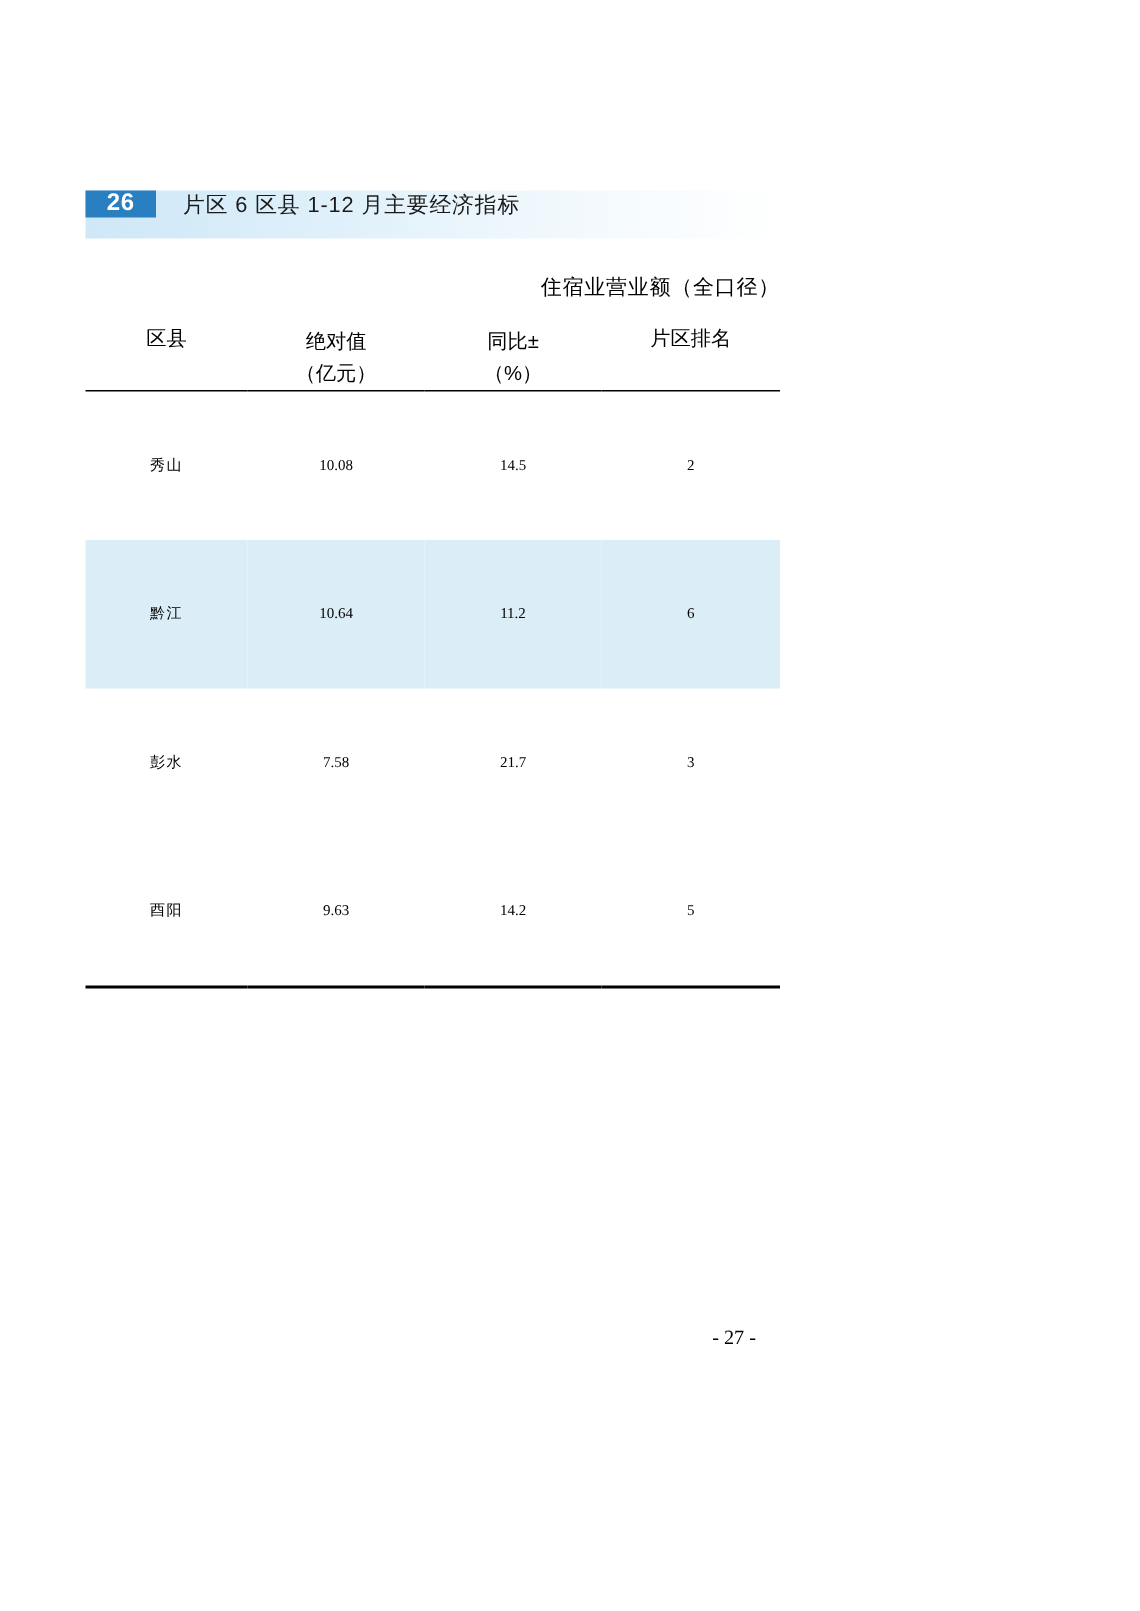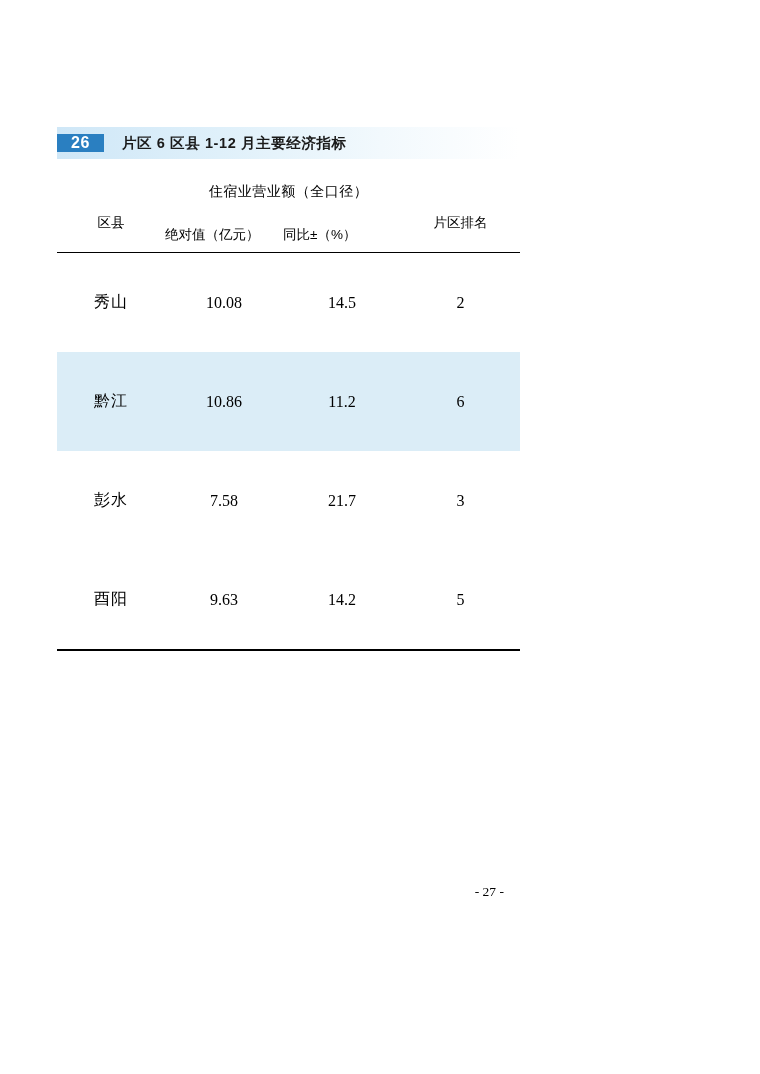--- a/index.html
+++ b/index.html
@@ -25,21 +25,21 @@
   }
 
   
   .banner {
     position: absolute;
     left: 57px;
     top: 127px;
     width: 463px;
     height: 32px;
     display: flex;
-    align-items: center;
+    align-items: flex-start;
     background: linear-gradient(to right, #cfe7f7 0%, #dff0fa 35%, #f2f9fd 70%, #ffffff 100%);
   }
   .banner-num {
     width: 47px;
     background: #2a7fc1;
     color: #ffffff;
     font-family: "Liberation Sans", sans-serif;
     font-size: 16px;
     font-weight: bold;
     display: flex;
@@ -47,32 +47,32 @@
     justify-content: center;
     letter-spacing: 0.5px;
   }
   .banner-title {
     flex: 1;
     display: flex;
     align-items: center;
     padding-left: 18px;
     font-family: "Liberation Sans", sans-serif;
     font-size: 14.5px;
-    font-weight: bold;
+    font-weight: normal;
     color: #1a1a1a;
     letter-spacing: 0.6px;
   }
 
   
   .table-caption {
     position: absolute;
     left: 57px;
     top: 183px;
     width: 463px;
-    text-align: center;
+    text-align: right;
     font-family: Liberation Mono, monospace;
     font-size: 14px;
     color: #000;
     letter-spacing: 0.5px;
   }
 
   
   table.data {
     position: absolute;
     left: 57px;
@@ -88,41 +88,41 @@
   }
   table.data thead th {
     font-family: "Liberation Sans", sans-serif;
     font-size: 13.5px;
     padding: 0;
     height: 58px;
     border-bottom: 1.4px solid #000000;
   }
   .hdr-stack {
     display: flex;
-    flex-direction: row;
+    flex-direction: column;
     line-height: 1.55;
     margin-top: 24px;
   }
   .hdr-single {
     display: block;
     line-height: 1.55;
   }
   col.c1 { width: 108px; }
   col.c2 { width: 118px; }
   col.c3 { width: 118px; }
   col.c4 { width: 119px; }
 
   table.data tbody td {
     height: 97px;
     font-family: "Liberation Serif", serif;
-    font-size: 16px;
+    font-size: 10px;
   }
   table.data tbody td.county {
     font-family: Liberation Mono, monospace;
-    font-size: 16px;
+    font-size: 10px;
     letter-spacing: 1px;
   }
   table.data tbody tr.shade td {
     background: #dbedf7;
   }
   table.data tbody tr:last-child td {
     border-bottom: 2.2px solid #000000;
   }
 
   
@@ -180,21 +180,21 @@
     </thead>
     <tbody>
       <tr>
         <td class="county">秀山</td>
         <td>10.08</td>
         <td>14.5</td>
         <td>2</td>
       </tr>
       <tr class="shade">
         <td class="county">黔江</td>
-        <td>10.86</td>
+        <td>10.64</td>
         <td>11.2</td>
         <td>6</td>
       </tr>
       <tr>
         <td class="county">彭水</td>
         <td>7.58</td>
         <td>21.7</td>
         <td>3</td>
       </tr>
       <tr>

